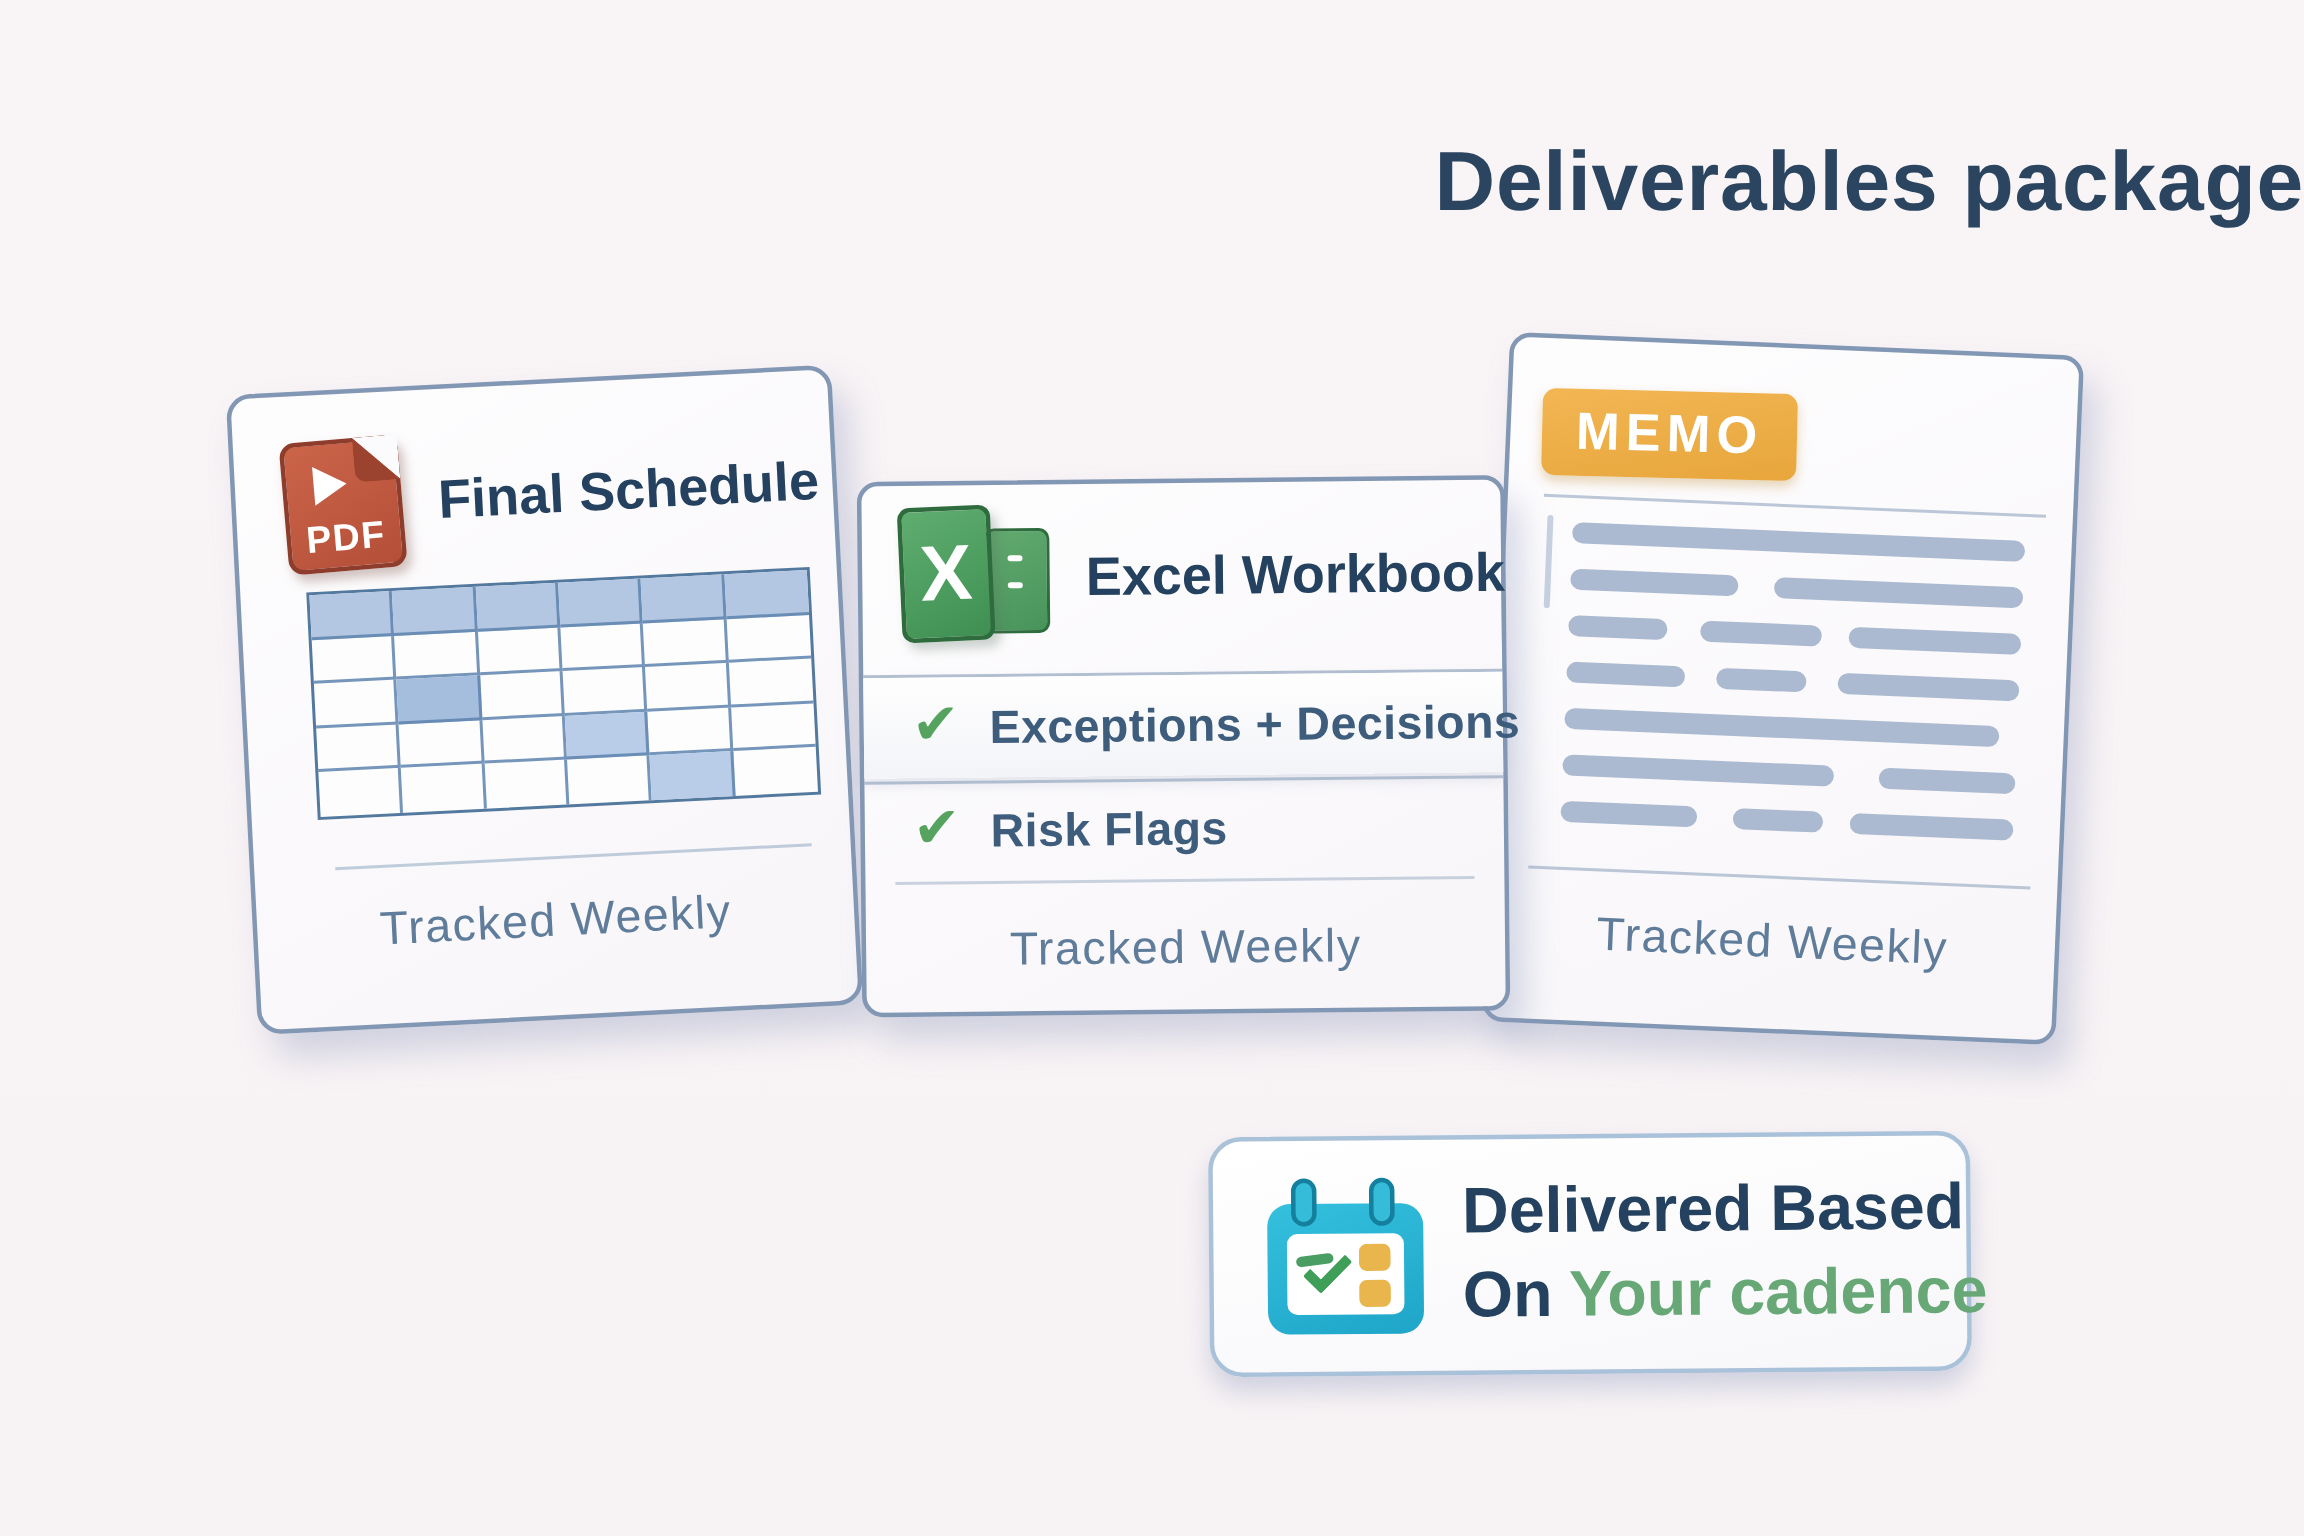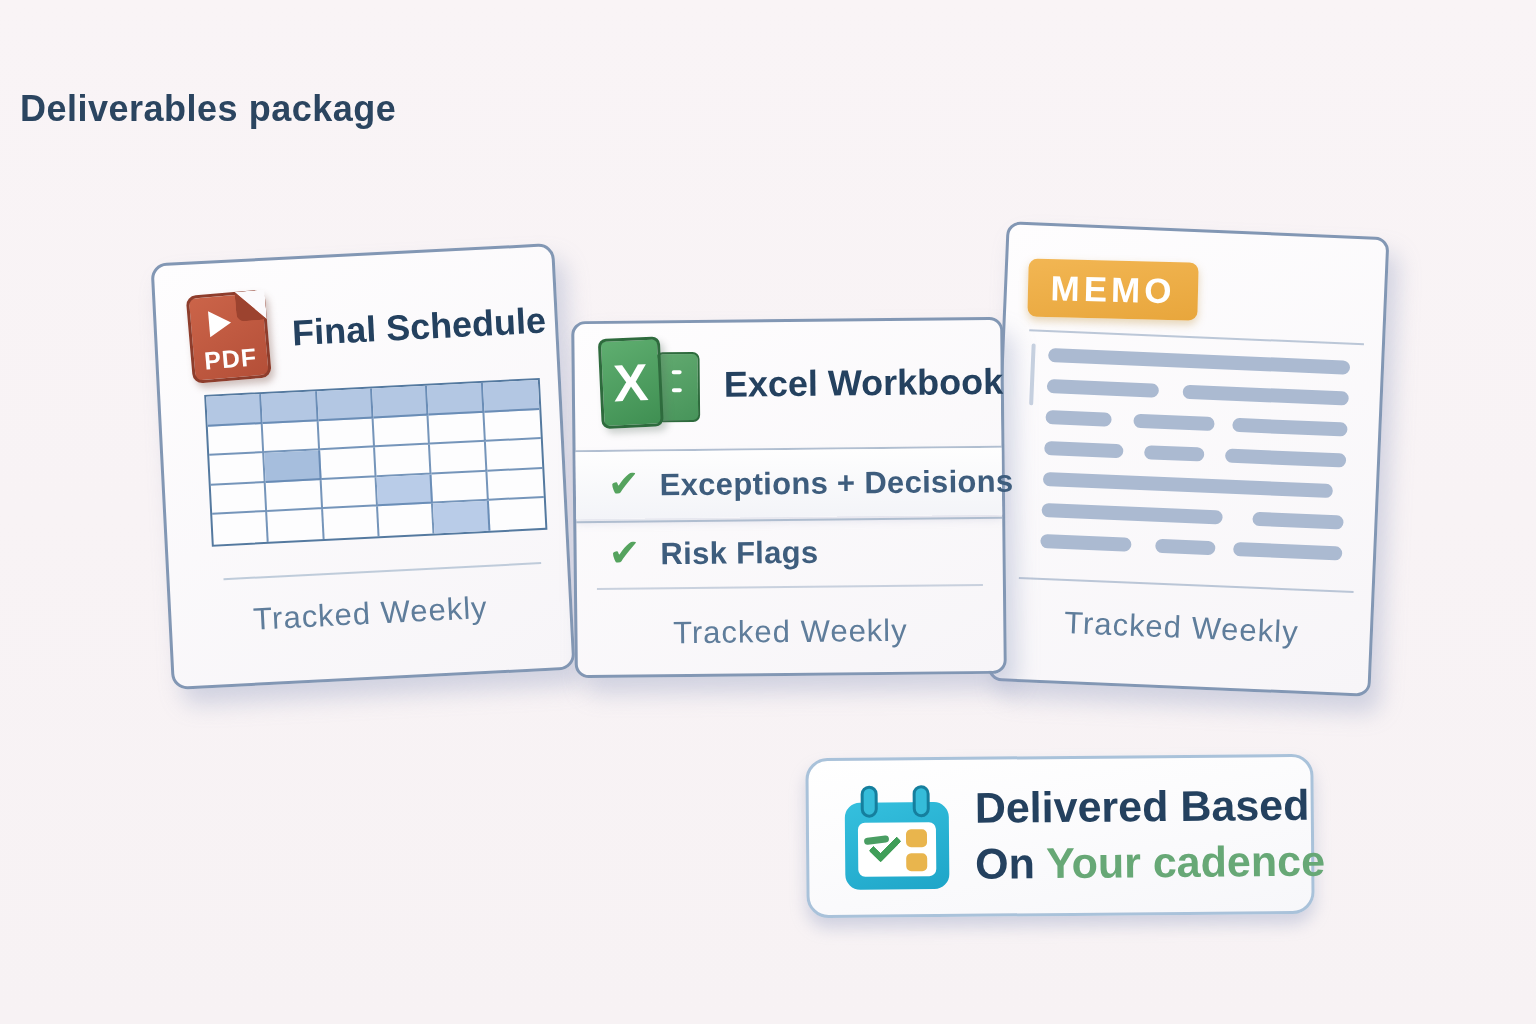--- a/index.html
+++ b/index.html
@@ -7,22 +7,22 @@
   body {
     font-family:"Liberation Sans","DejaVu Sans",sans-serif;
     background:#f8f3f5;
     overflow:hidden;
   }
   .stage { position:relative; width:1536px; height:1024px; background:linear-gradient(180deg,#f9f4f6 0%,#f7f2f4 100%); }
 
   
   .main-title {
     position:absolute; top:88px; left:0; width:100%;
-    text-align:left; font-size:36px; font-weight:700;
-    color:#2b4560; letter-spacing:0.5px;padding-left:20px;
+    text-align:right; font-size:56px; font-weight:700;
+    color:#2b4560; letter-spacing:0.5px;
   }
 
   
   .card {
     position:absolute;
     background:linear-gradient(155deg,#fefdfe 0%,#f7f5f8 100%);
     border:3px solid #8297b4;
     border-radius:16px;
     box-shadow:10px 16px 22px rgba(148,158,192,0.38);
   }

